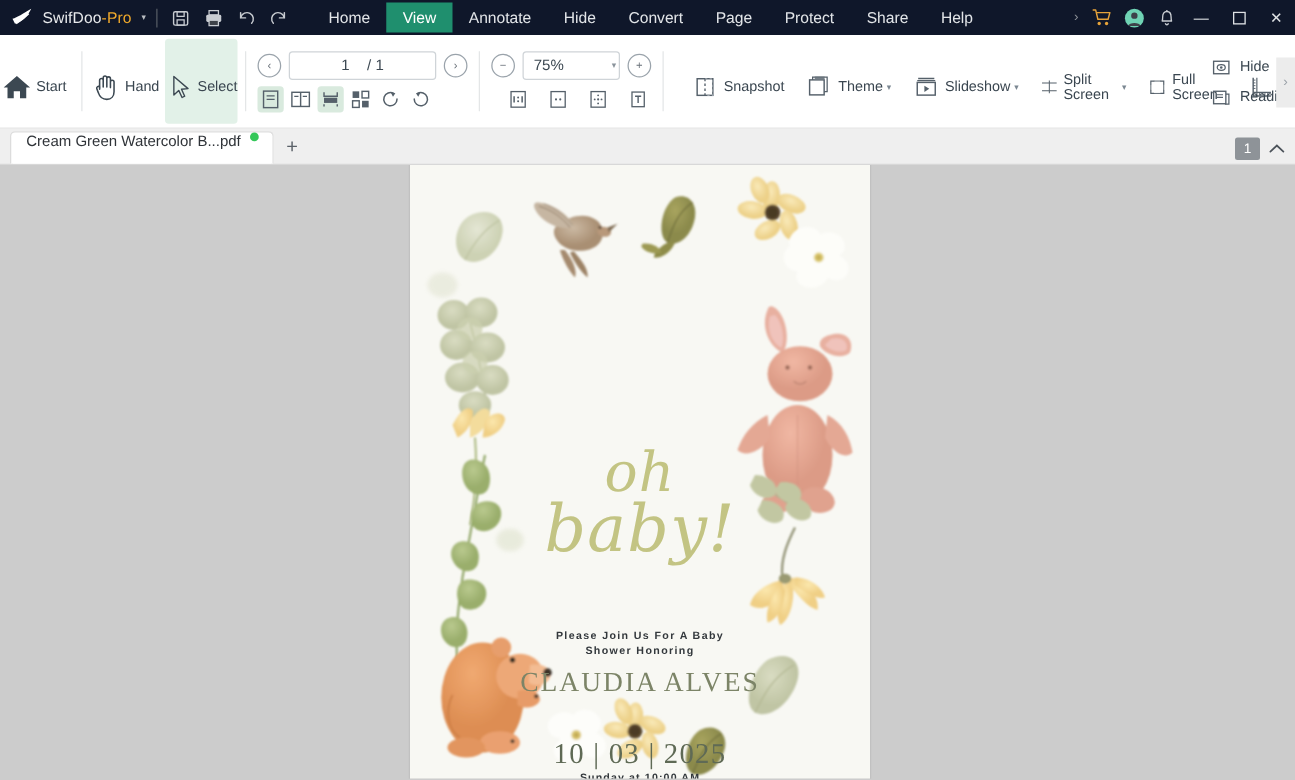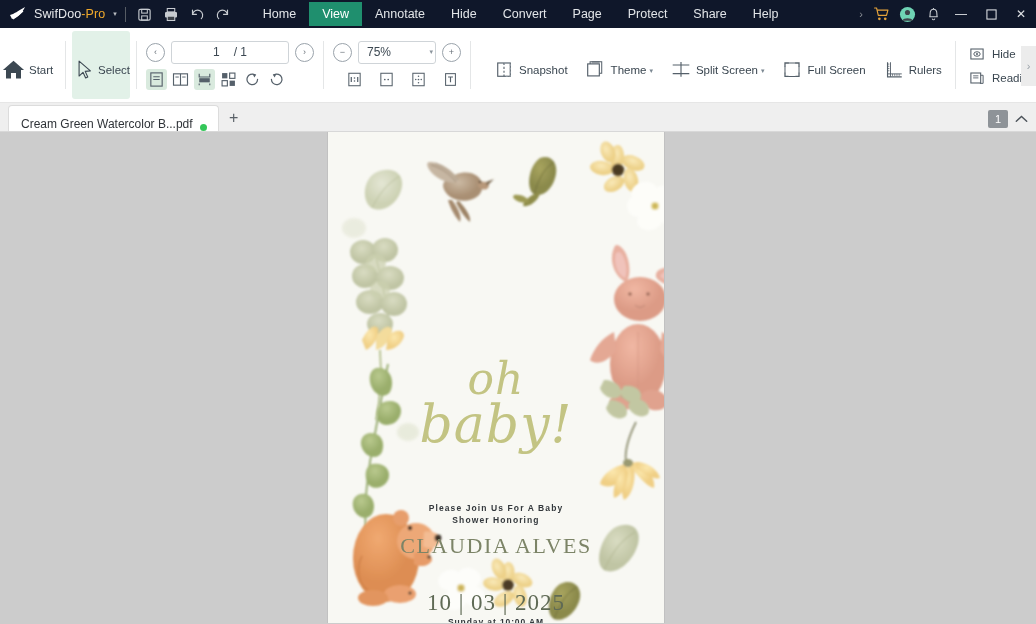--- a/index.html
+++ b/index.html
@@ -92,38 +92,38 @@
   }
 
   
   #tabstrip{
     height:29px; background:#efefef; display:flex; align-items:flex-end; position:relative;
     border-bottom:1px solid #d8d8d8;
   }
   #doctab{
     height:26px; background:#ffffff; border:1px solid #dcdcdc; border-bottom:none;
     border-radius:4px 4px 0 0; margin-left:8px;
-    display:flex;align-items:flex-end; gap:7px; padding:0 11px 0 12px;
+    display:flex;align-items:flex-start; gap:7px; padding:0 11px 0 12px;
     font-size:12px; color:#2f3338;margin-top:20px;
   }
   .dot{ width:7px;height:7px;border-radius:50%; background:#34c759; }
   #newtab{ width:26px;height:26px; display:flex;align-items:center;justify-content:center;
            font-size:16px;color:#5a6168; margin-left:2px; }
   #tab-right{ position:absolute; right:6px; bottom:3px; display:flex; align-items:center; gap:5px; }
   #pagebadge{
     min-width:20px;height:18px;background:#8e9398;color:#fff;border-radius:2px;
     display:flex;align-items:center;justify-content:center;font-size:11px;padding:0 4px;
   }
   #collapse{ width:17px;height:18px;display:flex;align-items:center;justify-content:center;
              color:#4c535a; font-size:11px; }
 
   
   #viewer{ height:491px; background:#cccccc; position:relative; overflow:hidden; }
   #page{
-    position:absolute; left:328px; top:0; width:336px; height:491px;
+    position:absolute; left:328px; top:0; width:368px; height:491px;
     background:#f8f8f3; overflow:hidden;
     box-shadow:0 0 0 1px rgba(0,0,0,.05);
   }
 
   
   #inv{ position:absolute; inset:0; }
   .ohbaby{
     position:absolute; left:0; right:0; top:227px; text-align:center;
     font-family:"DejaVu Serif", serif; font-style:italic;
     color:#c3c483; line-height:0.92;
@@ -243,20 +243,26 @@
 <div id="ribbon">
 
   <div class="grp">
     <div class="bigbtn">
       <svg width="25" height="25" viewBox="0 0 26 26">
           <path d="M13 4 L24 13.6 L20.8 13.6 L20.8 22.4 L15.6 22.4 L15.6 16.6 L10.4 16.6 L10.4 22.4 L5.2 22.4 L5.2 13.6 L2 13.6 Z" fill="#3c4852"></path>
         </svg>
       <span class="lbl">Start</span>
     </div>
     <div class="vsep"></div>
+    <div class="bigbtn">
+      <svg width="25" height="25" viewBox="0 0 26 26">
+          <path d="M8 15 L8 7.5 A1.5 1.5 0 0 1 11 7.5 L11 13 L11 5.4 A1.5 1.5 0 0 1 14 5.4 L14 13 L14 6.2 A1.5 1.5 0 0 1 17 6.2 L17 13.6 L17 9 A1.5 1.5 0 0 1 20 9 L20 17 C20 21 17.6 23.4 14 23.4 C10.4 23.4 8 21.2 7 18 L5.6 14.4 A1.5 1.5 0 0 1 8.1 13 Z" stroke="#3c4852" stroke-width="1.3" fill="none" stroke-linejoin="round"></path>
+        </svg>
+      <span class="lbl">Hand</span>
+    </div>
     <div class="bigbtn sel">
       <svg width="25" height="25" viewBox="0 0 26 26">
           <path d="M8 3.6 L8 20.4 L12.4 16.2 L15.4 22.6 L17.8 21.4 L14.9 15.1 L20.8 14.6 Z" stroke="#3c4852" stroke-width="1.25" fill="#e2f1e8" stroke-linejoin="round"></path>
         </svg>
       <span class="lbl">Select</span>
     </div>
     <div class="vsep"></div>
   </div>
 
   <div class="grp">
@@ -371,20 +377,29 @@
         </svg>
       <span class="lbl">Snapshot</span>
     </div>
     <div class="bigbtn wide">
       <svg width="24" height="24" viewBox="0 0 26 26">
           <rect x="4" y="6.4" width="12.6" height="13" stroke="#55606a" stroke-width="1.25" fill="none"></rect>
           <path d="M6.6 6.4 L6.6 4 L19.2 4 L19.2 16.6 L16.6 16.6" stroke="#55606a" stroke-width="1.1" fill="none"></path>
           <path d="M8.4 4 L17 4 M8.4 5.2 L17 5.2" stroke="#55606a" stroke-width=".7"></path>
         </svg>
       <span class="lbl">Theme</span>
+      <span class="dd">▾</span>
+    </div>
+    <div class="bigbtn wide">
+      <svg width="24" height="24" viewBox="0 0 26 26">
+          <path d="M6 5.2 L20 5.2 M5.2 7 L20.8 7" stroke="#55606a" stroke-width="1.1"></path>
+          <rect x="5.2" y="8.6" width="15.6" height="11" stroke="#55606a" stroke-width="1.25" fill="none"></rect>
+          <path d="M11.4 11.4 L15.6 14.1 L11.4 16.8 Z" fill="#55606a"></path>
+        </svg>
+      <span class="lbl">Slideshow</span>
       <span class="dd">▾</span>
     </div>
     <div class="bigbtn wide">
       <svg width="24" height="24" viewBox="0 0 26 26">
           <path d="M4 7.6 L22 7.6 M4 17 L22 17" stroke="#55606a" stroke-width="1.25"></path>
           <path d="M13 4.4 L13 20.2" stroke="#55606a" stroke-width="1.25"></path>
         </svg>
       <span class="lbl">Split Screen</span>
       <span class="dd">▾</span>
     </div>

